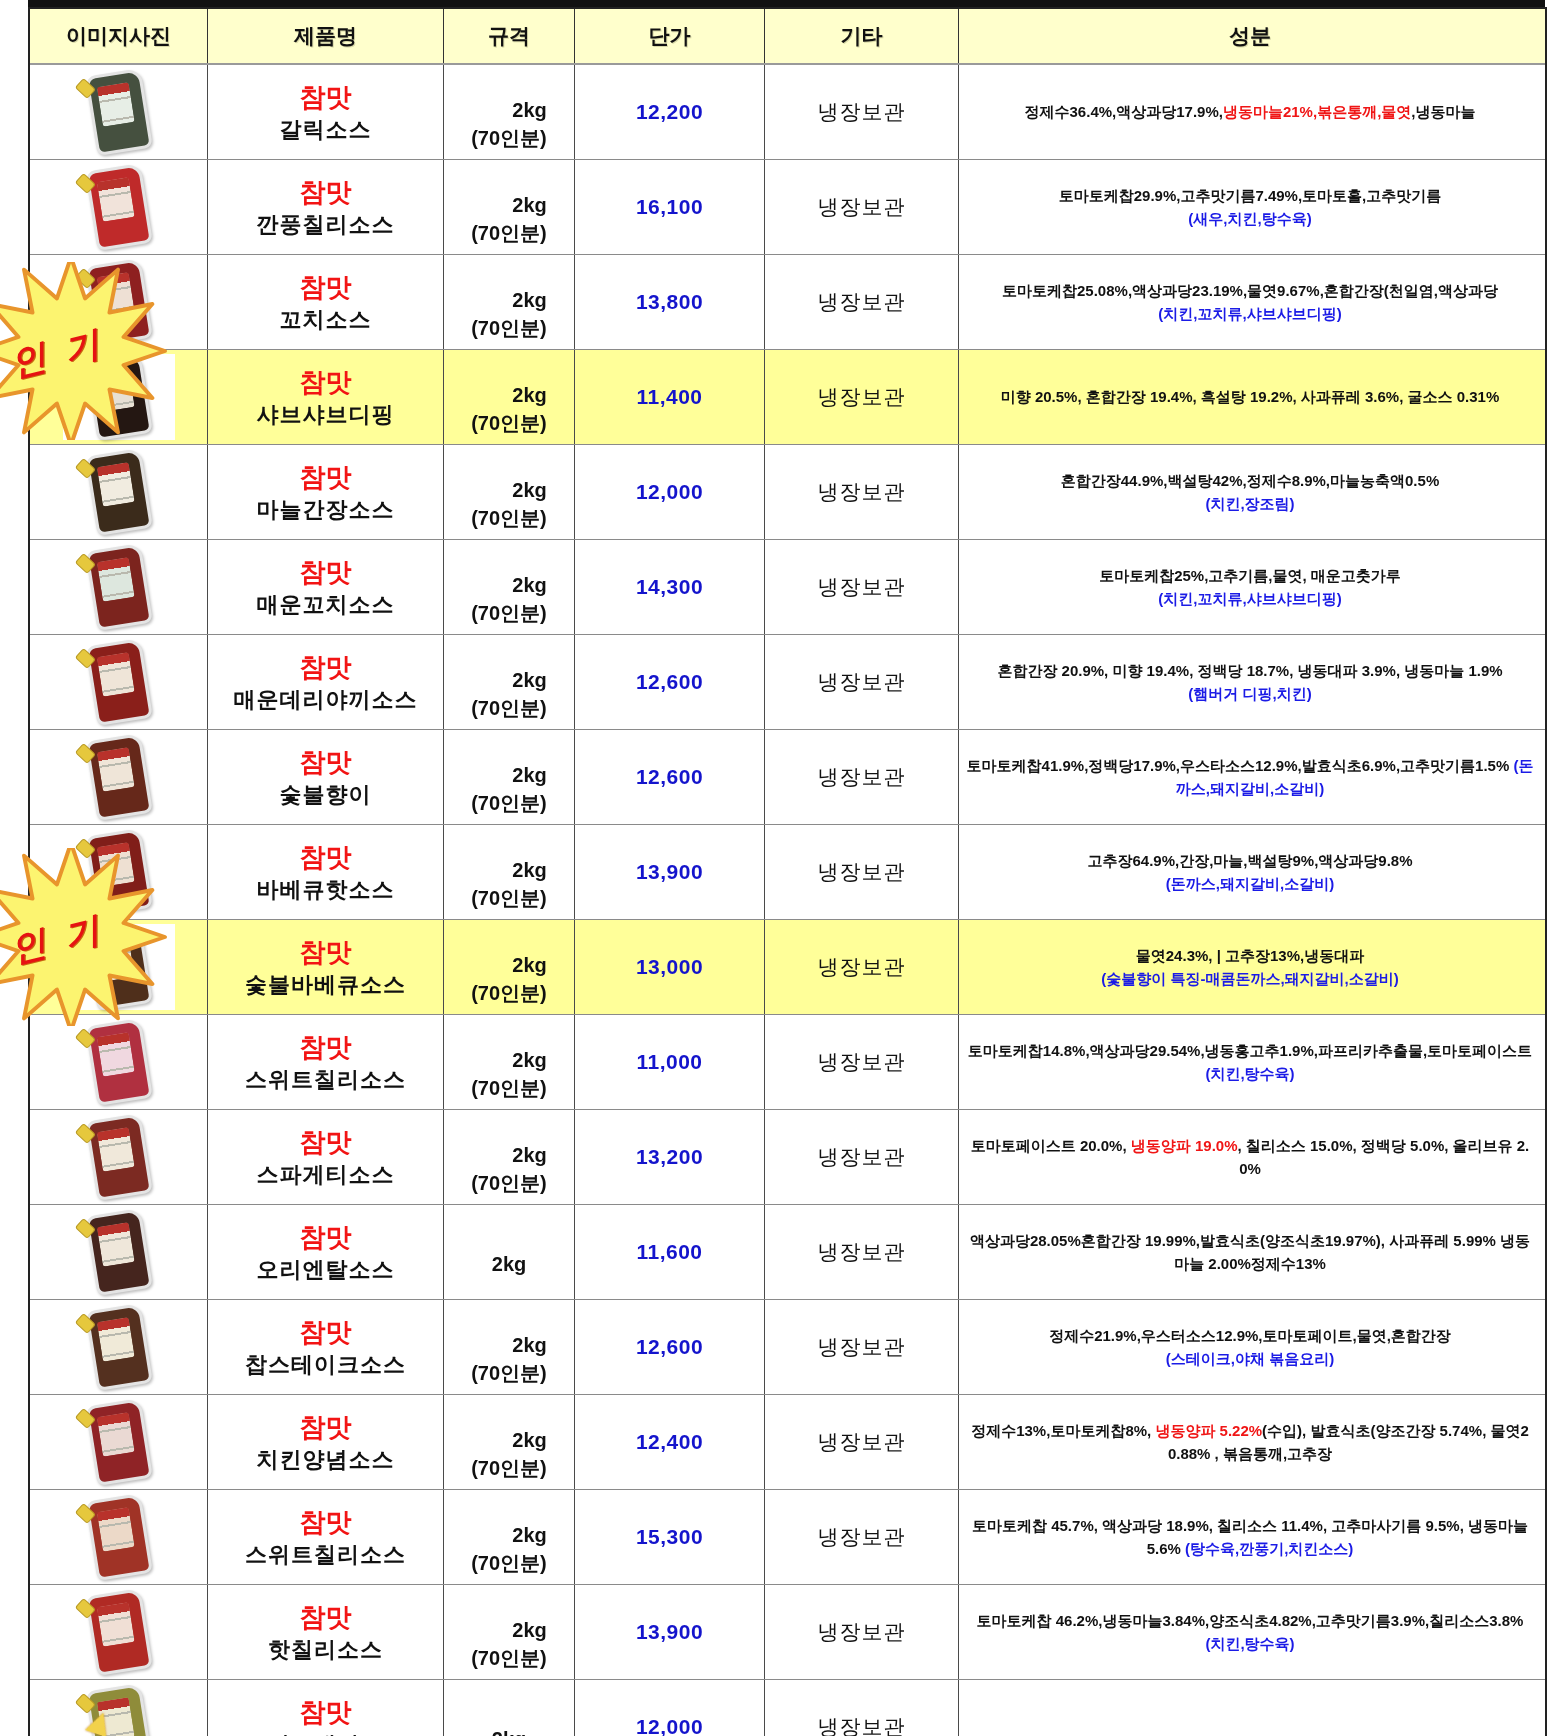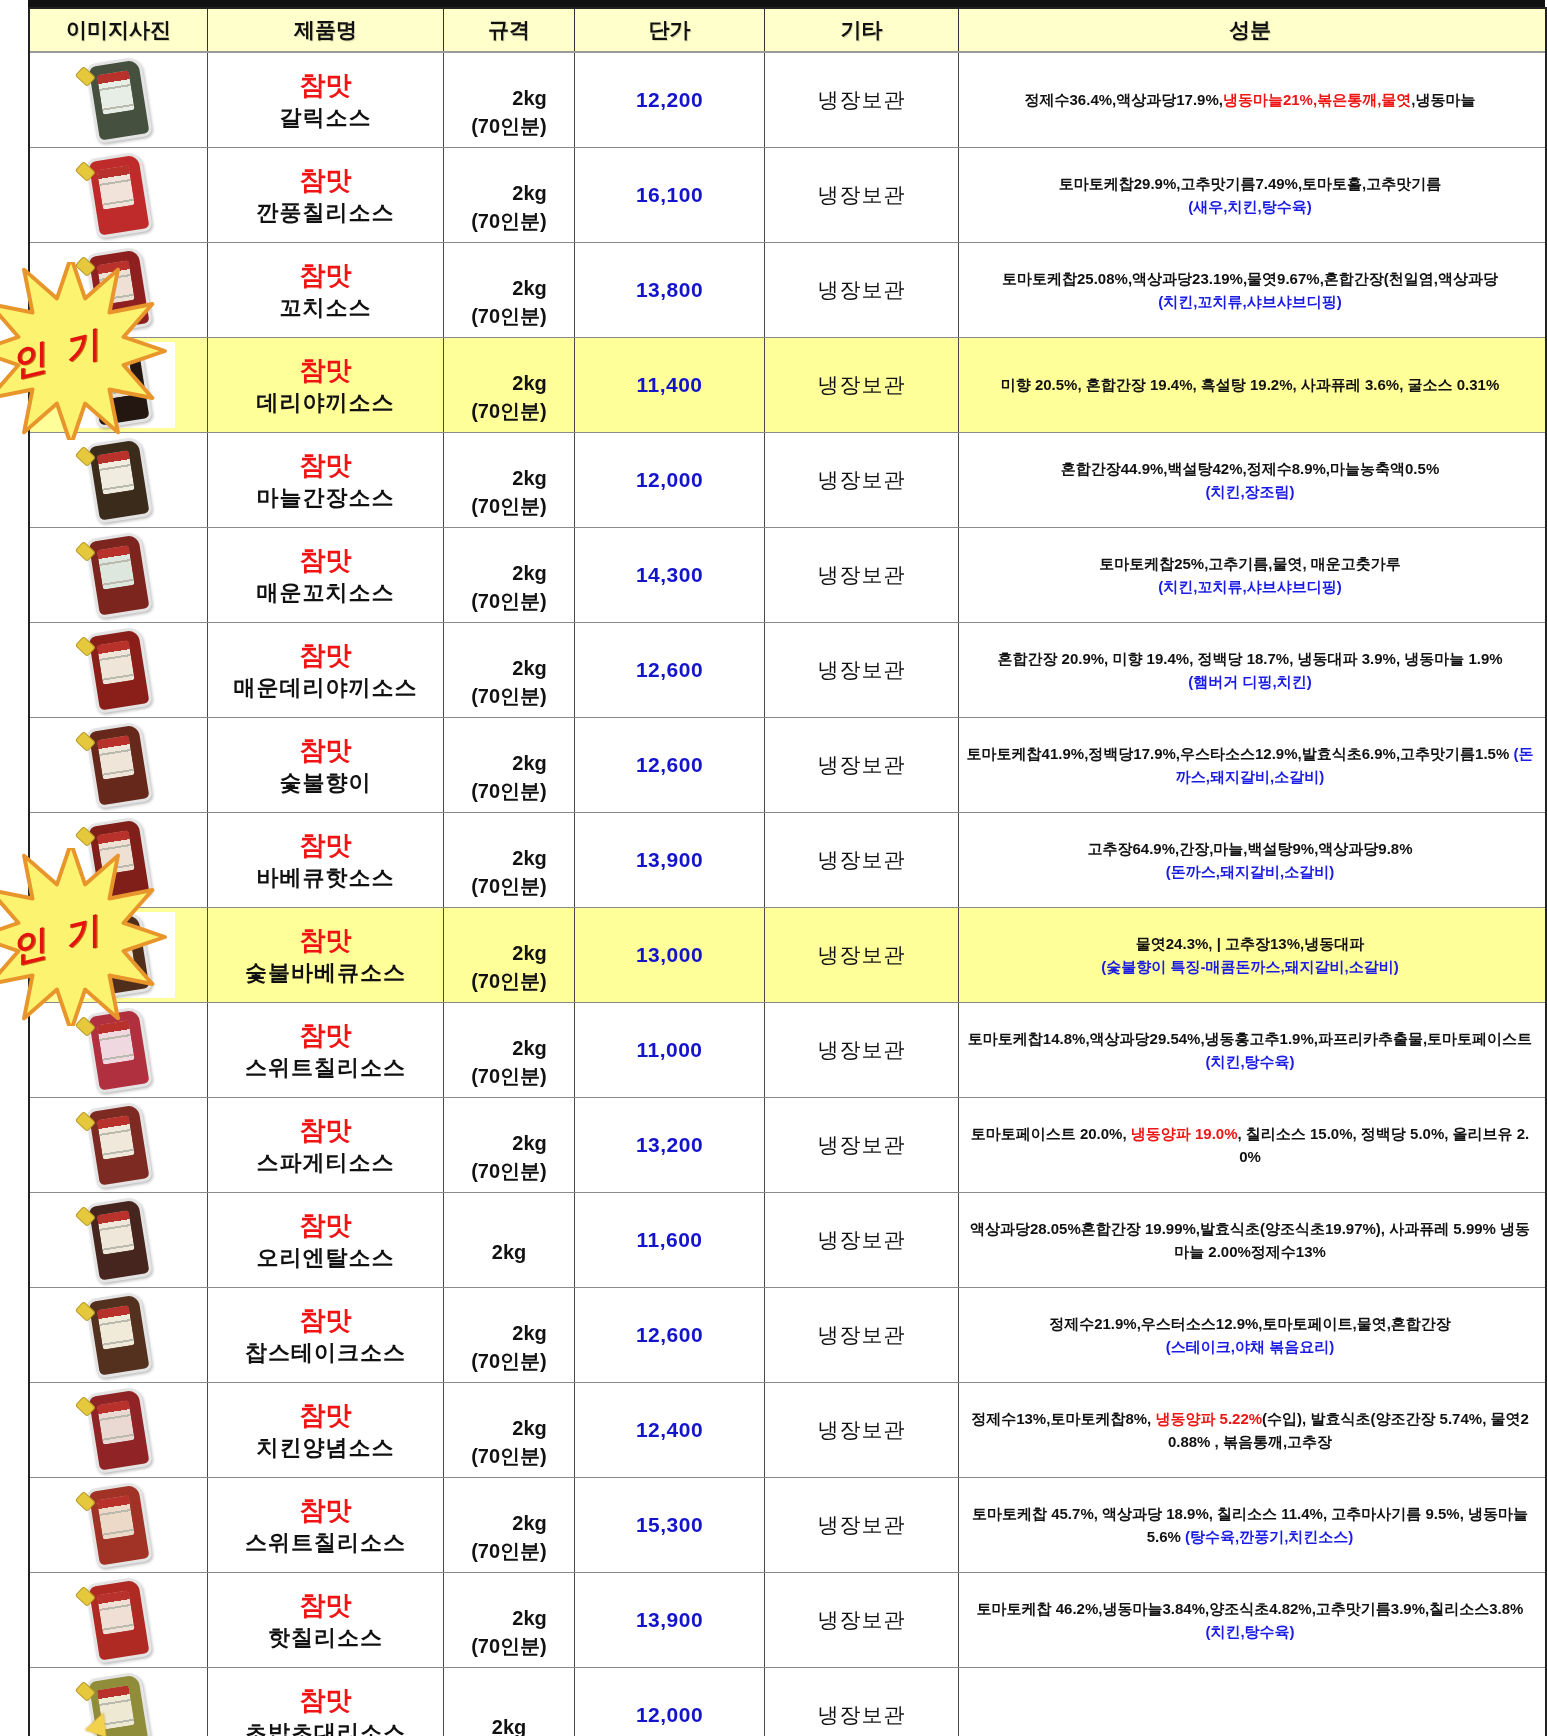--- a/index.html
+++ b/index.html
@@ -1,21 +1,21 @@
 <!DOCTYPE html>
 <html><head>
 <meta charset="utf-8">
 <style>
   html,body{margin:0;padding:0;background:#fff;}
   body{width:1547px;height:1736px;position:relative;font-family:"Liberation Sans",sans-serif;overflow:hidden;}
   .topbar{position:absolute;left:28px;top:0;width:1517px;height:7px;background:#111;}
   .table{position:absolute;left:28px;top:7px;width:1515px;border:2px solid #222;border-bottom:5px solid #1a1a1a;box-sizing:content-box;background:#fff;}
   .grid{display:grid;grid-template-columns:178px 236px 131px 190px 194px 582px;}
   .hrow{background:#ffffcc;border-bottom:2px solid #9a9a9a;}
-  .hcell{height:42px;display:flex;align-items:center;justify-content:center;font-size:21px;font-weight:bold;color:#111;border-right:1px solid #333;text-shadow:1px 1px 0 #d9d9a8;}
+  .hcell{height:54px;display:flex;align-items:center;justify-content:center;font-size:21px;font-weight:bold;color:#111;border-right:1px solid #333;text-shadow:1px 1px 0 #d9d9a8;}
   .hcell:last-child{border-right:none;text-align:right;}
   .row{border-bottom:1px solid #8a8a8a;min-height:92px;background:#fff;}
   .row:last-child{border-bottom:none;}
   .row.hl{background:#ffff99;}
   .cell{border-right:1px solid #4a4a4a;display:flex;flex-direction:column;align-items:center;justify-content:center;padding:4px 6px;box-sizing:border-box;}
   .cell:last-child{border-right:none;}
   .brand{color:#f21414;font-size:26px;font-weight:bold;line-height:1.35;}
   .pname{color:#111;font-size:22px;font-weight:bold;line-height:1.35;letter-spacing:1px;}
   .spec{color:#111;font-size:20px;font-weight:bold;text-align:right;line-height:1.4;margin-top:24px;}
   .price{color:#1414cc;font-size:21px;font-weight:bold;letter-spacing:.5px;}
@@ -131,21 +131,21 @@
     <div class="cell">
       <div class="photo">
         <div class="pouch" style="--body: #241712; --label: #e7e0d4;">
           <span class="cap"></span>
           <span class="plabel"></span>
         </div>
       </div>
     </div>
     <div class="cell">
       <div class="brand">참맛</div>
-      <div class="pname">데리야끼소스</div>
+      <div class="pname">샤브샤브디핑</div>
     </div>
     <div class="cell">
       <div class="spec">2kg<br>(70인분)</div>
     </div>
     <div class="cell">
       <span class="price">11,400</span>
     </div>
     <div class="cell">
       <span class="etc-t">냉장보관</span>
     </div>

